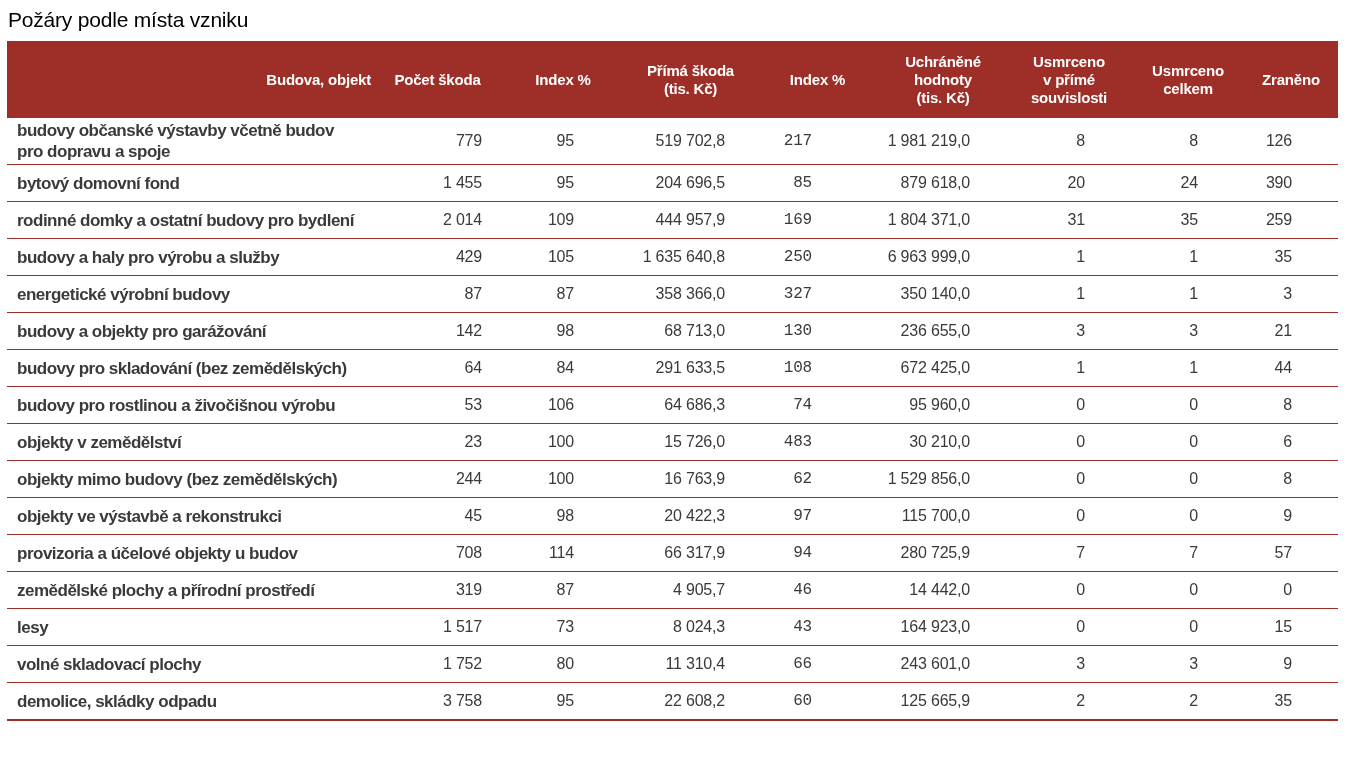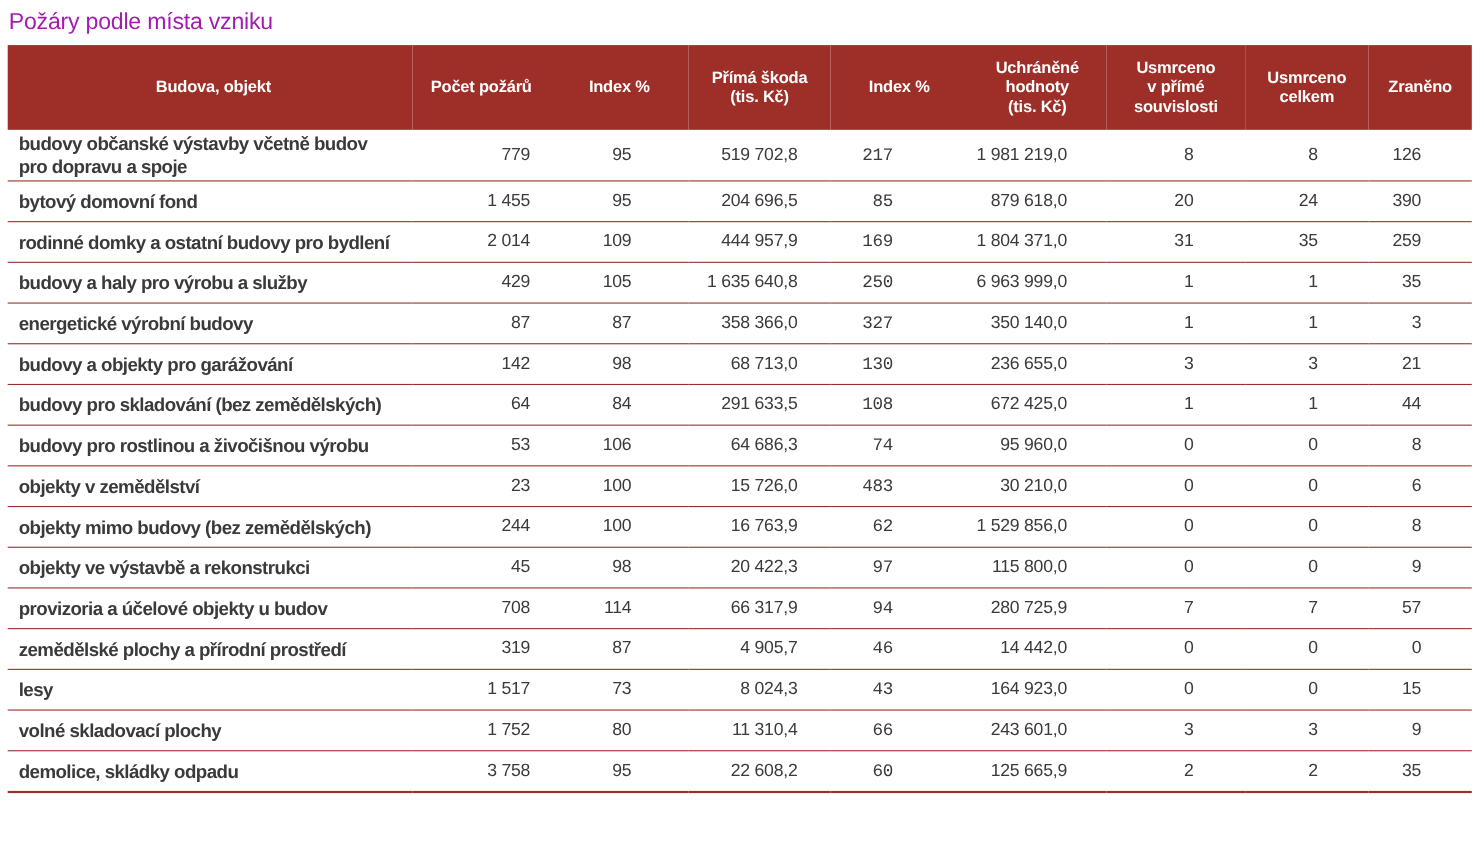--- a/index.html
+++ b/index.html
@@ -8,21 +8,21 @@
     background: #ffffff;
     width: 1345px;
     height: 782px;
     overflow: hidden;
     font-family: "Liberation Sans", sans-serif;
   }
   .page-title {
     margin: 8px 0 0 8px;
     font-size: 21px;
     font-weight: 400;
-    color: #a21caf;
+    color: #000000;
     letter-spacing: -0.2px;
   }
   table.fires {
     margin: 9px 7px 0 7px;
     width: 1331px;
     border-collapse: collapse;
     table-layout: fixed;
   }
   thead th {
     background: #9e2f28;
@@ -31,21 +31,21 @@
     font-size: 15px;
     line-height: 18px;
     height: 73px;
     vertical-align: middle;
     text-align: center;
     white-space: pre-line;
     padding: 2px 4px;
     letter-spacing: -0.2px;
   }
   thead th.left {
-    text-align: center;
+    text-align: right;
     padding-left: 10px;
   }
   tbody td {
     border-bottom: 1px solid #9a2f28;
     color: #3a3a39;
     font-size: 16px;
     height: 32px;
     padding-top: 2px;
     padding-bottom: 2px;
     vertical-align: middle;
@@ -86,21 +86,21 @@
     <col style="width:129px">
     <col style="width:125px">
     <col style="width:126px">
     <col style="width:126px">
     <col style="width:112px">
     <col style="width:94px">
   </colgroup>
   <thead>
     <tr>
       <th class="left">Budova, objekt</th>
-      <th>Počet požárů</th>
+      <th>Počet škoda</th>
       <th>Index %</th>
       <th>Přímá škoda
 (tis. Kč)</th>
       <th>Index %</th>
       <th>Uchráněné
 hodnoty
 (tis. Kč)</th>
       <th>Usmrceno
 v přímé
 souvislosti</th>
@@ -220,21 +220,21 @@
         <td class="num c7">0</td>
         <td class="num c8">0</td>
         <td class="num c9">8</td>
       </tr>
       <tr>
         <td class="label">objekty ve výstavbě a rekonstrukci</td>
         <td class="num c2">45</td>
         <td class="num c3">98</td>
         <td class="num c4">20 422,3</td>
         <td class="num c5">97</td>
-        <td class="num c6">115 800,0</td>
+        <td class="num c6">115 700,0</td>
         <td class="num c7">0</td>
         <td class="num c8">0</td>
         <td class="num c9">9</td>
       </tr>
       <tr>
         <td class="label">provizoria a účelové objekty u budov</td>
         <td class="num c2">708</td>
         <td class="num c3">114</td>
         <td class="num c4">66 317,9</td>
         <td class="num c5">94</td>

